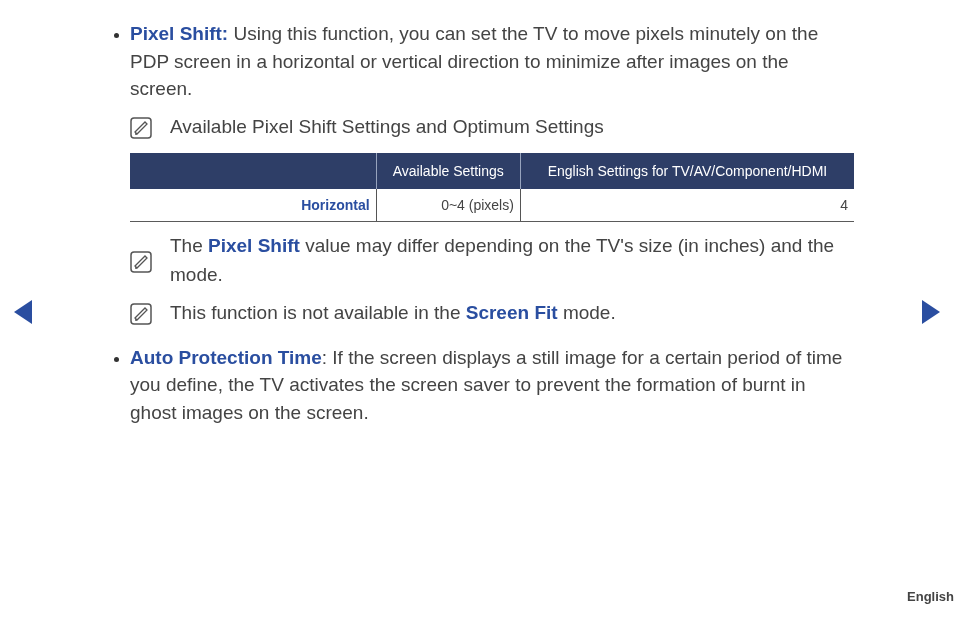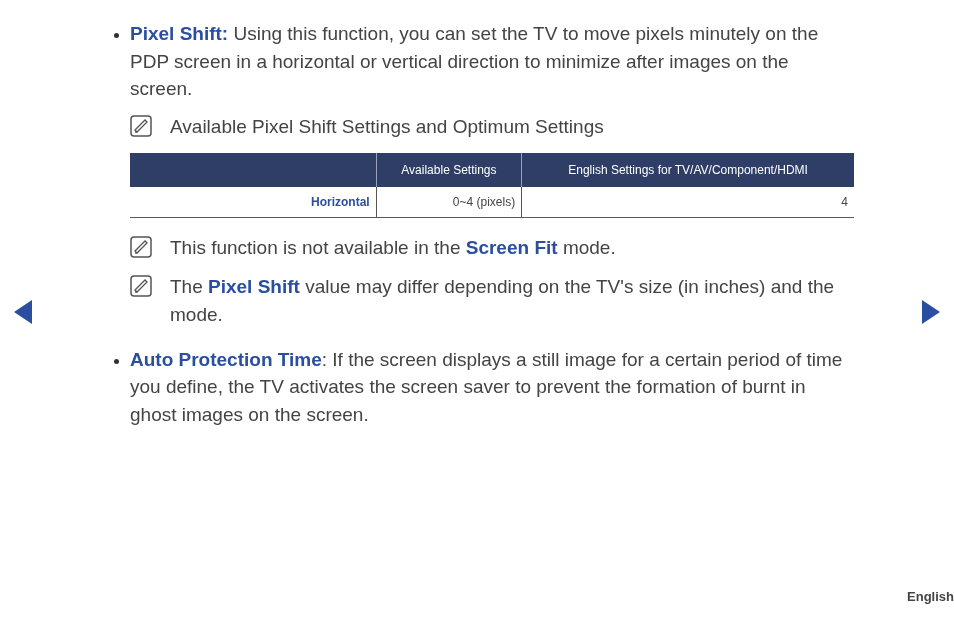--- a/index.html
+++ b/index.html
@@ -4,25 +4,25 @@
 <style>
   html,body{margin:0;padding:0;font-family:Arial,Helvetica,sans-serif;color:#323232;background:#fff}
   .page{width:954px;height:624px;box-sizing:border-box;position:relative;padding:20px 100px 4px 100px}
   .nav{position:absolute;top:300px;width:0;height:0;border-top:12px solid transparent;border-bottom:12px solid transparent;cursor:pointer}
   .nav.prev{left:14px;border-right:18px solid #2a4ea0}
   .nav.next{right:14px;border-left:18px solid #2a4ea0}
   ul.toplist{list-style:disc;margin:0;padding-left:30px}
   ul.toplist>li{margin-bottom:16px}
   .lead{font-size:19px;line-height:1.45;color:#444}
   .term{color:#2a4ea0;font-weight:600}
-  .note-row{display:flex;align-items:flex-start;margin-top:10px}
+  .note-row{display:flex;align-items:center;margin-top:10px}
   .note-icon{flex:0 0 auto;margin-right:18px;margin-top:2px}
   .note-icon svg{display:block}
   .note-text{font-size:19px;line-height:1.5;color:#444}
-  table.pxtab{border-collapse:collapse;width:100%;margin:12px 0 16px 0;font-size:12px}
+  table.pxtab{border-collapse:collapse;width:100%;margin:12px 0 10px 0;font-size:14px}
   table.pxtab th{background:#2e3e67;color:#fff;font-weight:400;padding:10px 8px;text-align:center;border-right:1px solid #97a3bd}
   table.pxtab th:last-child{border-right:none}
   table.pxtab th:first-child{width:34%}
   table.pxtab td{text-align:right;padding:8px 6px;border-bottom:1px solid #5a5a5a;color:#444}
   table.pxtab tr td:nth-child(1),table.pxtab tr td:nth-child(2){border-right:1px solid #555}
   table.pxtab .rowlab{color:#2a4ea0;font-weight:600}
   .footer{position:absolute;bottom:20px;left:0;right:0;text-align:right;font-size:13px;font-weight:600;color:#444}
   .inline-blue{color:#2a4ea0;font-weight:600}
 </style>
 </head>
@@ -69,34 +69,34 @@
 
       <div class="note-row">
         <span class="note-icon">
           <svg width="22" height="22" viewBox="0 0 22 22">
               <rect x="1" y="1" width="20" height="20" rx="3" fill="none" stroke="#555" stroke-width="1.5"></rect>
               <path d="M5 15 L15 5 L17 7 L7 17 Z" fill="none" stroke="#555" stroke-width="1.3"></path>
               <path d="M5 17 L7 17" stroke="#555" stroke-width="1.3"></path>
             </svg>
         </span>
         <div class="note-text">
-          <span>This function is not available in the </span><span class="inline-blue">Screen Fit</span><span> mode.</span>
+          <span>The </span><span class="inline-blue">Pixel Shift</span><span> value may differ depending on the TV's size (in inches) and the mode.</span>
         </div>
       </div>
 
       <div class="note-row">
         <span class="note-icon">
           <svg width="22" height="22" viewBox="0 0 22 22">
               <rect x="1" y="1" width="20" height="20" rx="3" fill="none" stroke="#555" stroke-width="1.5"></rect>
               <path d="M5 15 L15 5 L17 7 L7 17 Z" fill="none" stroke="#555" stroke-width="1.3"></path>
               <path d="M5 17 L7 17" stroke="#555" stroke-width="1.3"></path>
             </svg>
         </span>
         <div class="note-text">
-          <span>The </span><span class="inline-blue">Pixel Shift</span><span> value may differ depending on the TV's size (in inches) and the mode.</span>
+          <span>This function is not available in the </span><span class="inline-blue">Screen Fit</span><span> mode.</span>
         </div>
       </div>
     </li>
 
     <li>
       <div class="lead">
         <span class="term">Auto Protection Time</span><span>: If the screen displays a still image for a certain period of time you define, the TV activates the screen saver to prevent the formation of burnt in ghost images on the screen.</span>
       </div>
     </li>
   </ul>

